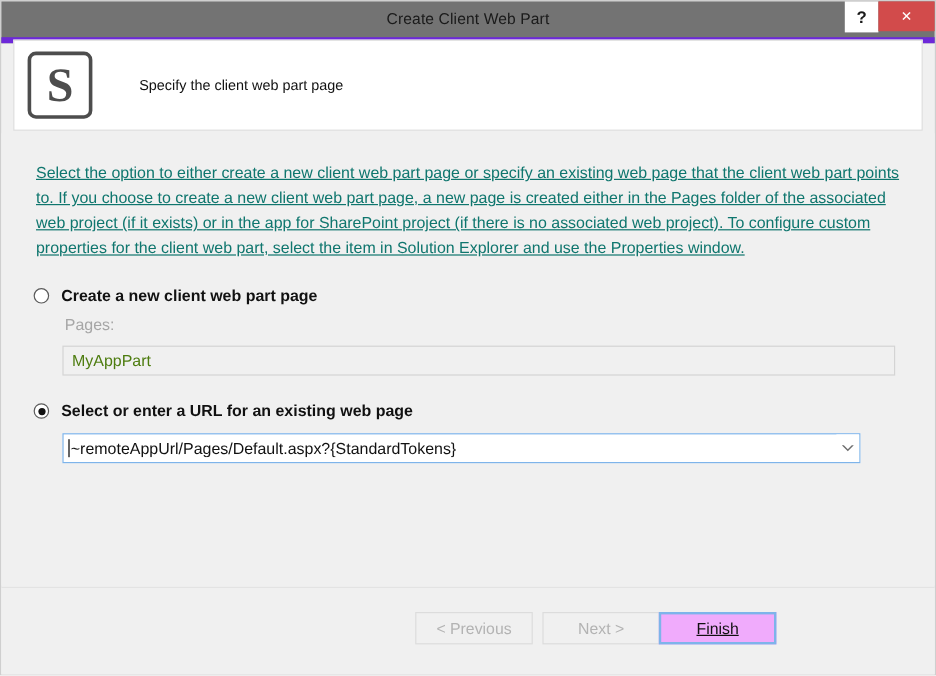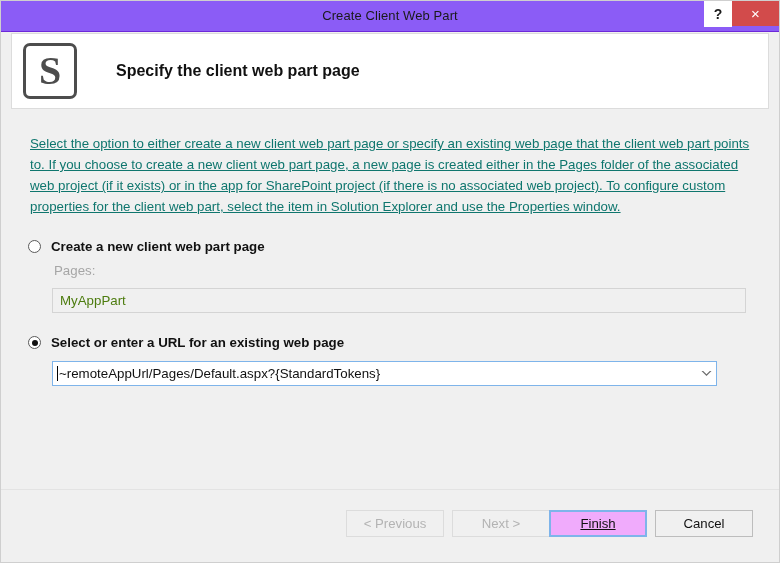--- a/index.html
+++ b/index.html
@@ -21,22 +21,22 @@
     box-sizing: border-box;
     background: #f0f0f0;
     border: 1px solid #cfcfcf;
     overflow: hidden;
   }
 
   
   .titlebar {
     position: relative;
     height: 30px;
-    background: #8b5cf6;
-    border-bottom: 1px solid #6d28d9;
+    background: #737373;
+    border-bottom: 5px solid #6d28d9;
     padding-left: 28px;
   }
   .titlebar-text {
     position: absolute;
     left: 0; right: 0; top: 0;
     line-height: 30px;
     text-align: center;
     font-size: 13px;
     color: #1a1a1a;
     letter-spacing: 0.1px;
@@ -100,22 +100,22 @@
     color: #4d4d4d;
     font-size: 40px;
     font-weight: bold;
     font-family: "Liberation Serif", serif;
     text-align: center;
     line-height: 50px;
     background: #ffffff;
   }
   .header-title {
     margin-left: 39px;
-    font-size: 16px;
-    font-weight: bold;
+    font-size: 12px;
+    font-weight: normal;
     color: #111111;
   }
 
   
   .body-area {
     position: absolute;
     left: 0;
     top: 110px;
     width: 778px;
     height: 377px;
@@ -311,16 +311,15 @@
         </svg>
       </span>
     </div>
 
   </div>
 
   <div class="footer">
     <button class="btn btn-prev disabled">&lt; Previous</button>
     <button class="btn btn-next disabled">Next &gt;</button>
     <button class="btn btn-finish"><span class="ul">Finish</span></button>
-    <button class="btn btn-cancel">Cancel</button>
   </div>
 
 </div>
 
 </body></html>

